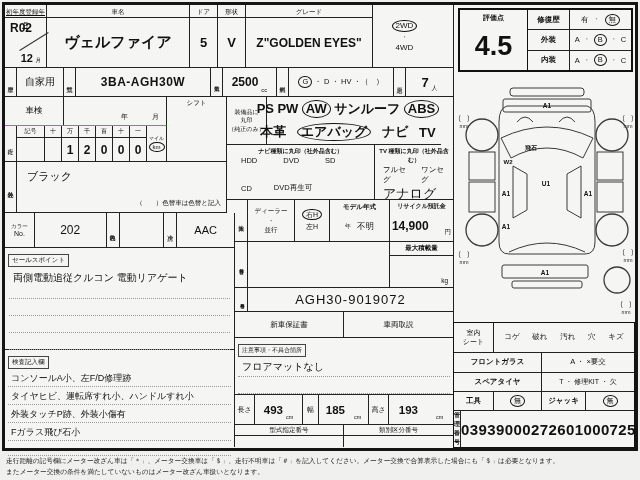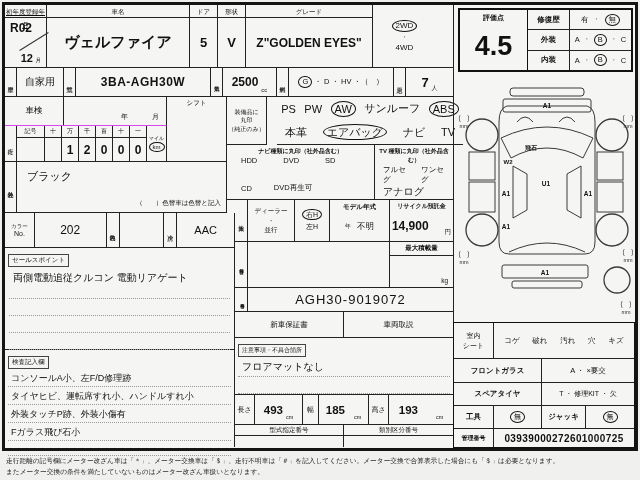--- a/index.html
+++ b/index.html
@@ -122,21 +122,21 @@
 
   <div class="abs col" style="left:162px;top:92px;width:60px;height:65px;border-right:1px solid #222;border-bottom:1px solid #222;">
     <div style="font-size:6.5px;text-align:center;padding-top:2px;">シフト</div>
   </div>
 
   <div class="abs col ctr" style="left:222px;top:92px;width:40px;height:48px;border-right:1px solid #222;border-bottom:1px solid #222;font-size:6px;text-align:center;line-height:1.4;">
     <span>装備品に</span>
     <span>丸印</span>
     <span>（純正のみ）</span>
   </div>
-  <div class="abs col" style="left:272px;top:92px;width:186px;height:48px;border-bottom:1px solid #222;font-size:11px;">
+  <div class="abs col" style="left:250px;top:92px;width:186px;height:48px;border-bottom:1px solid #222;font-size:13px;font-weight:bold;">
     <div class="flex" style="flex:1;align-items:center;justify-content:space-around;">
       <span>PS</span>
       <span>PW</span>
       <span class="circle">AW</span>
       <span>サンルーフ</span>
       <span class="circle">ABS</span>
     </div>
     <div class="flex" style="flex:1;align-items:center;justify-content:space-around;">
       <span>本革</span>
       <span class="circle">エアバッグ</span>
@@ -157,21 +157,21 @@
         <span>CD</span>
         <span>DVD再生可</span>
       </div>
     </div>
     <div class="col" style="flex:1;">
       <div style="font-size:6px;text-align:center;padding-top:2px;font-weight:700;">TV 種類に丸印（社外品含む）</div>
       <div class="flex" style="flex:1;align-items:center;padding:0 8px;gap:14px;font-size:7.5px;">
         <span>フルセグ</span>
         <span>ワンセグ</span>
       </div>
-      <div class="flex" style="flex:1;align-items:center;padding:0 8px;font-size:10px;">
+      <div class="flex" style="flex:1;align-items:center;padding:0 8px;font-size:13px;">
         <span>アナログ</span>
       </div>
     </div>
   </div>
 
   <div class="abs flex" style="left:0;top:157px;width:222px;height:51px;border-right:1px solid #222;border-bottom:1px solid #222;">
     <div class="vlabel brd-r" style="width:12px;">外装色</div>
     <div style="flex:1;position:relative;">
       <span class="abs" style="left:10px;top:7px;font-size:11px;">ブラック</span>
       <span class="abs" style="right:5px;bottom:4px;font-size:6.5px;">（　　）色替車は色替と記入</span>
@@ -402,21 +402,21 @@
       <div class="ctr brd-r" style="width:48px;">
         <span class="circle" style="font-size:7px;">無</span>
       </div>
       <div class="ctr brd-r" style="width:44px;font-size:7.5px;font-weight:700;">ジャッキ</div>
       <div class="ctr" style="flex:1;">
         <span class="circle" style="font-size:7px;">無</span>
       </div>
     </div>
     <div class="flex" style="flex:1;">
       <div class="ctr brd-r" style="width:40px;font-size:6px;font-weight:700;">管理番号</div>
-      <div class="ctr big" style="flex:1;font-size:10px;letter-spacing:0.4px;">03939000272601000725</div>
+      <div class="ctr big" style="flex:1;font-size:15px;letter-spacing:0.4px;">03939000272601000725</div>
     </div>
   </div>
 
 </div>
 
 <div id="footer">
   <div>走行距離の記号欄にメーター改ざん車は「＊」、メーター交換車は「＄」、走行不明車は「＃」を記入してください。メーター交換で合算表示した場合にも「＄」は必要となります。</div>
   <div>またメーター交換の条件を満たしていないものはメーター改ざん車扱いとなります。</div>
 </div>
 </div>

